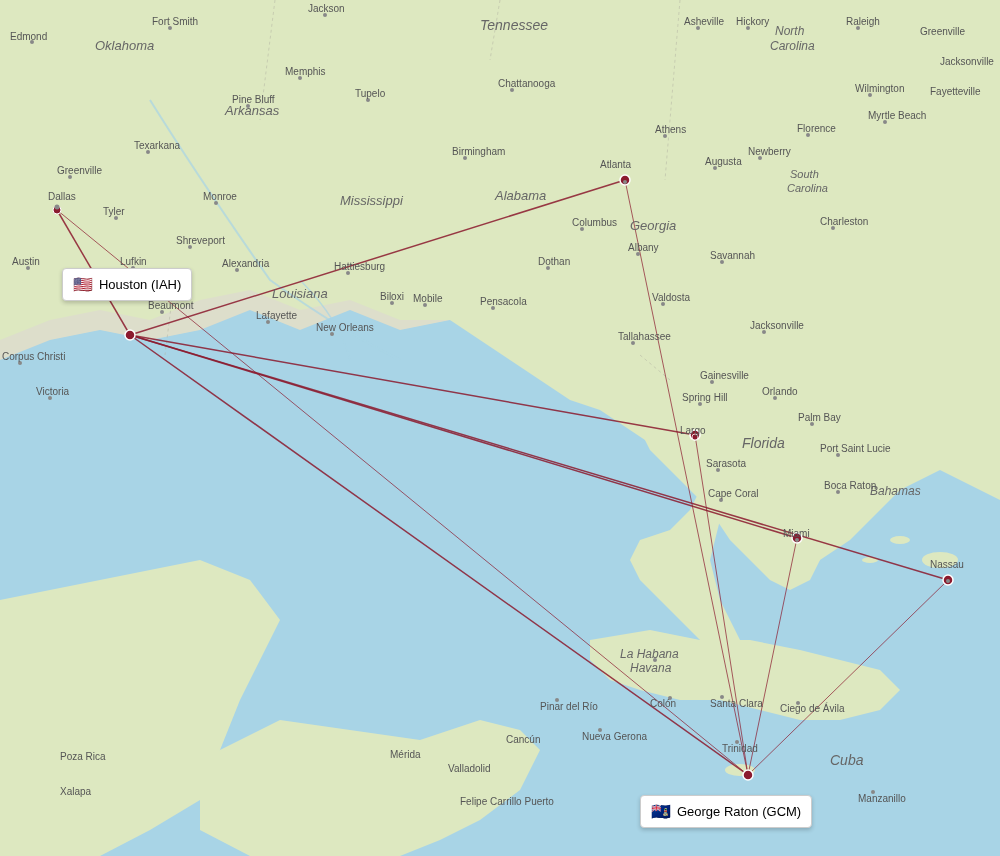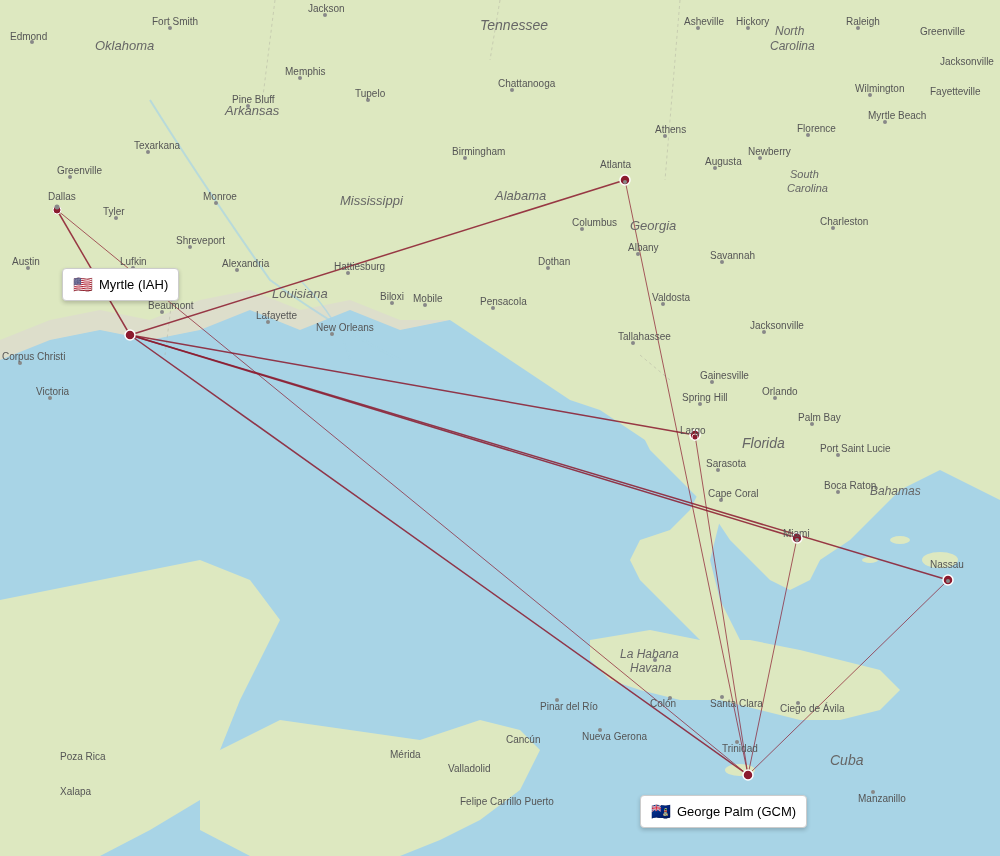--- a/index.html
+++ b/index.html
@@ -328,20 +328,20 @@
     <circle cx="557" cy="700" r="2" fill="#888"></circle>
     <text x="540" y="710" font-family="Arial" font-size="10" fill="#555">Pinar del Río</text>
     <circle cx="600" cy="730" r="2" fill="#888"></circle>
     <text x="582" y="740" font-family="Arial" font-size="10" fill="#555">Nueva Gerona</text>
     <circle cx="873" cy="792" r="2" fill="#888"></circle>
     <text x="858" y="802" font-family="Arial" font-size="10" fill="#555">Manzanillo</text>
   </svg>
 
   <div class="airport-label" id="houston-label">
     <span class="flag">🇺🇸</span>
-    <span>Myrtle (IAH)</span>
+    <span>Houston (IAH)</span>
   </div>
 
   <div class="airport-label" id="george-town-label">
     <span class="flag">🇰🇾</span>
-    <span>George Palm (GCM)</span>
+    <span>George Raton (GCM)</span>
   </div>
 </div>
 
 </body></html>

